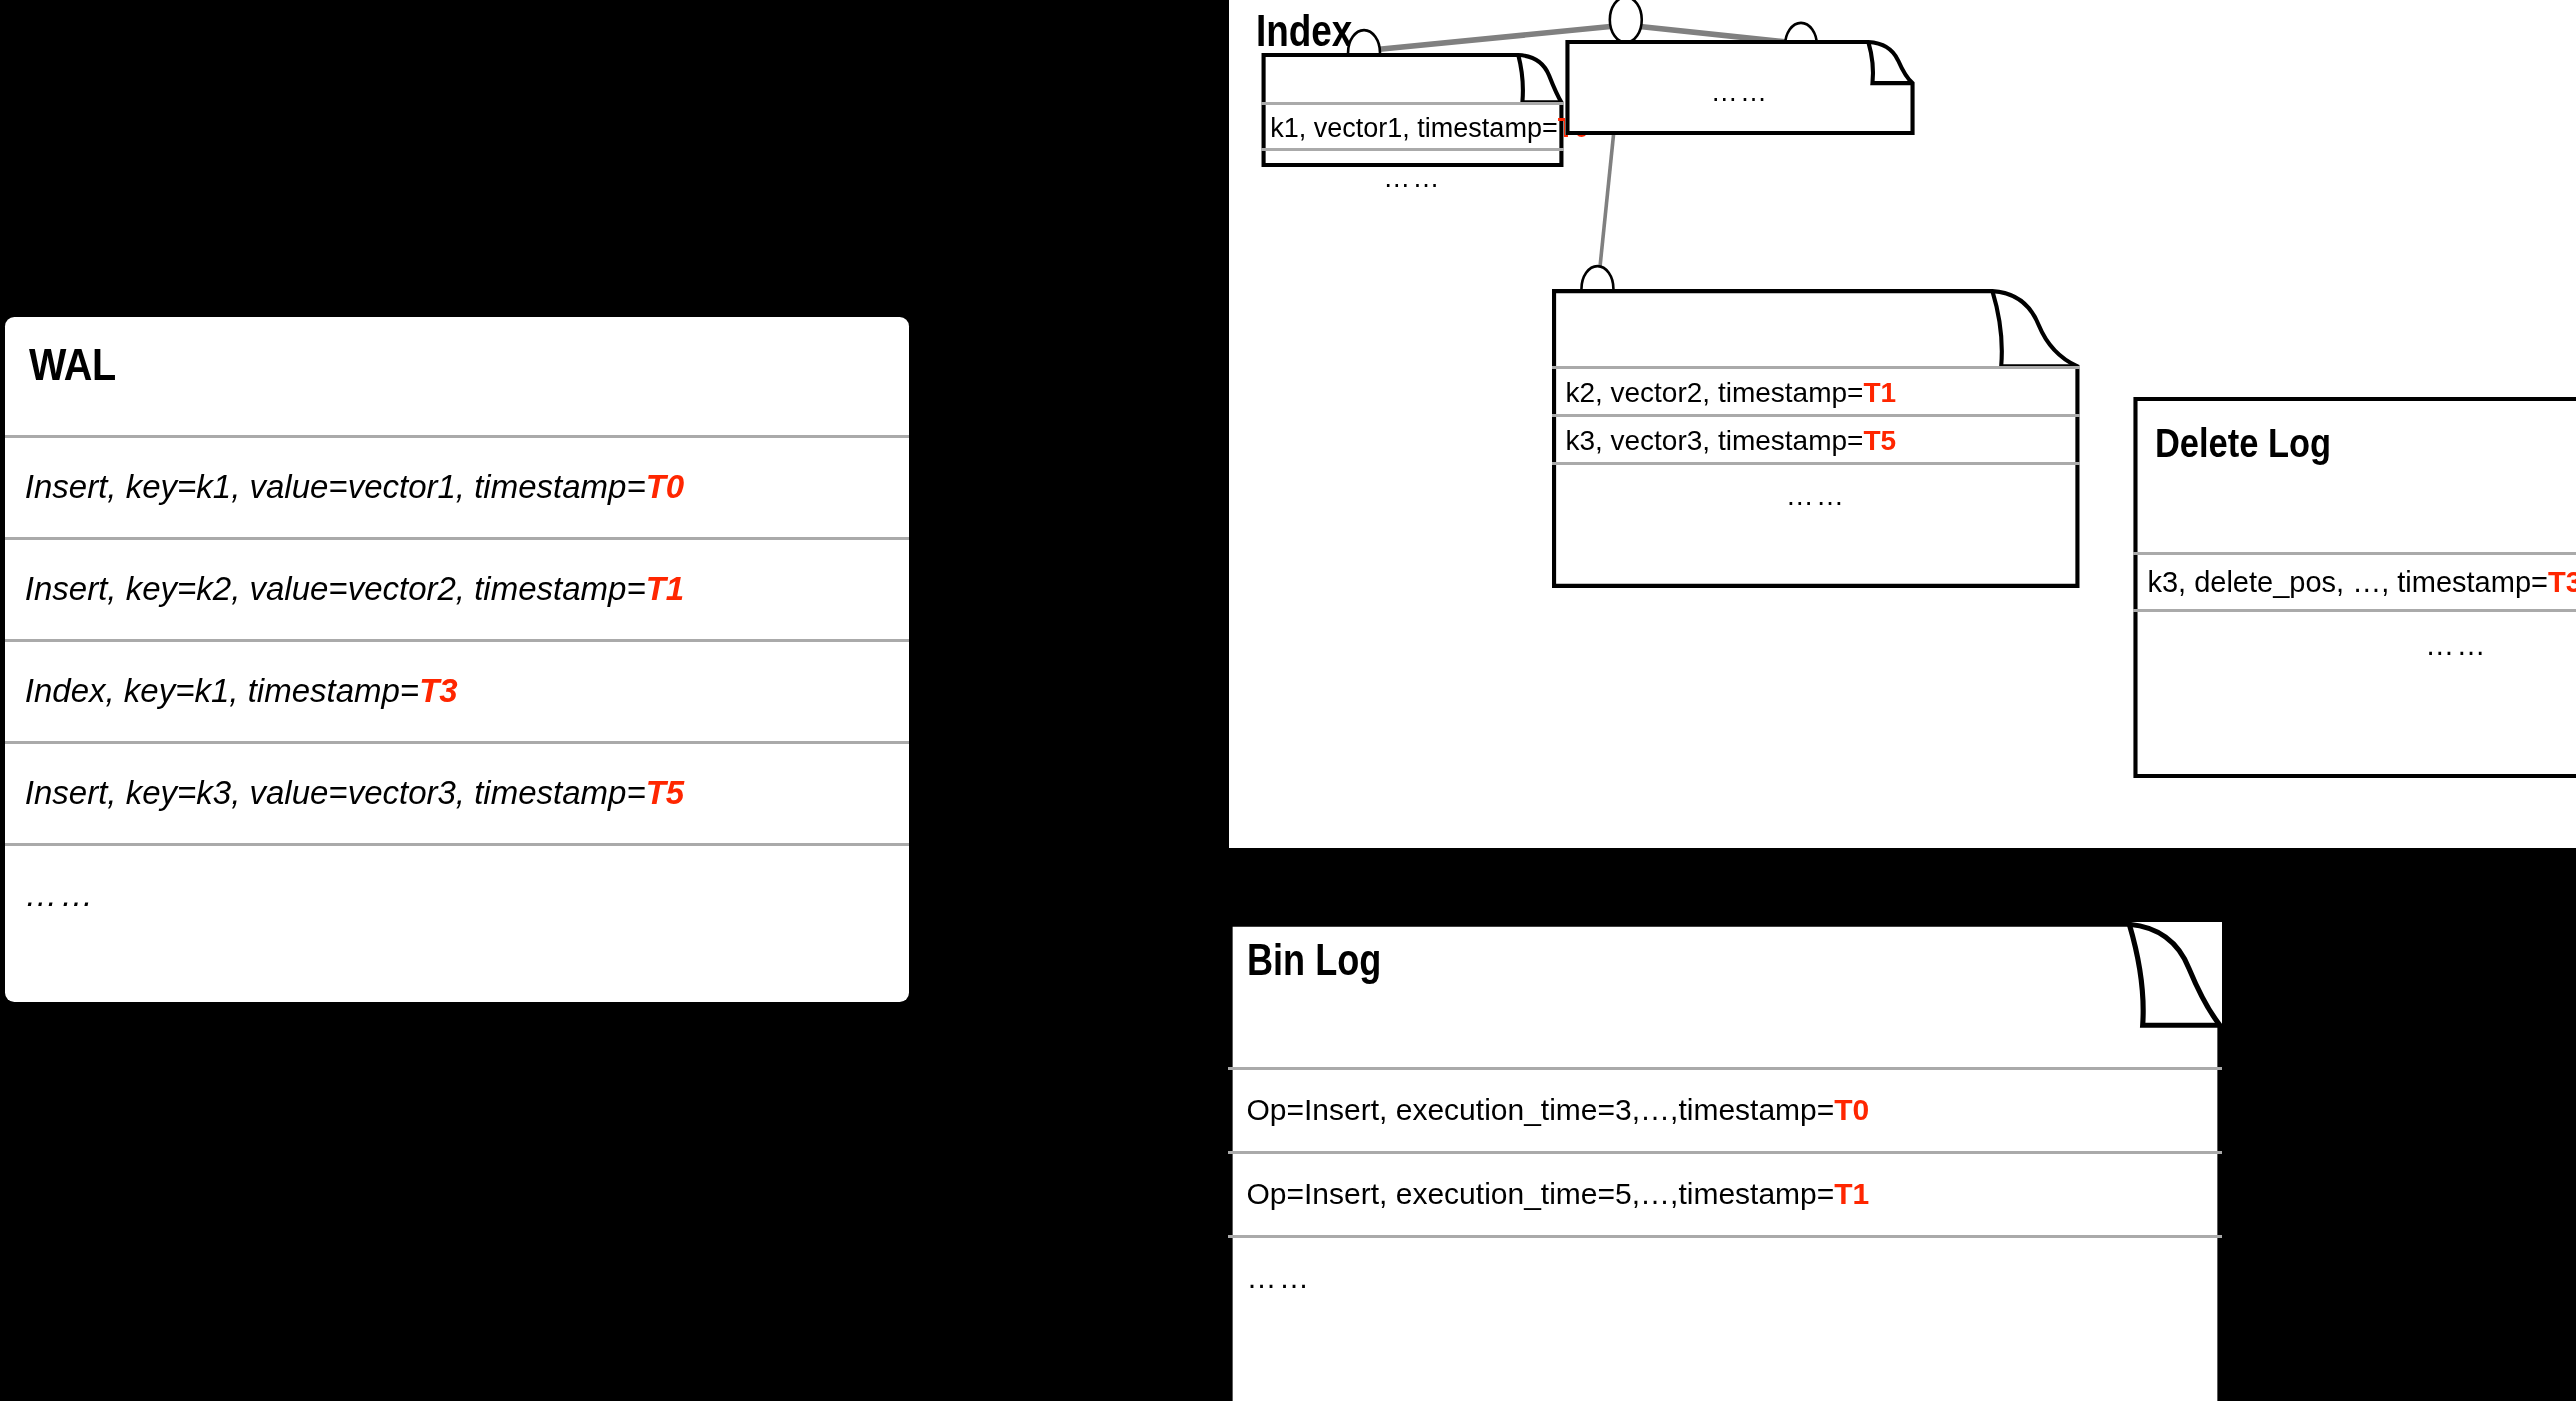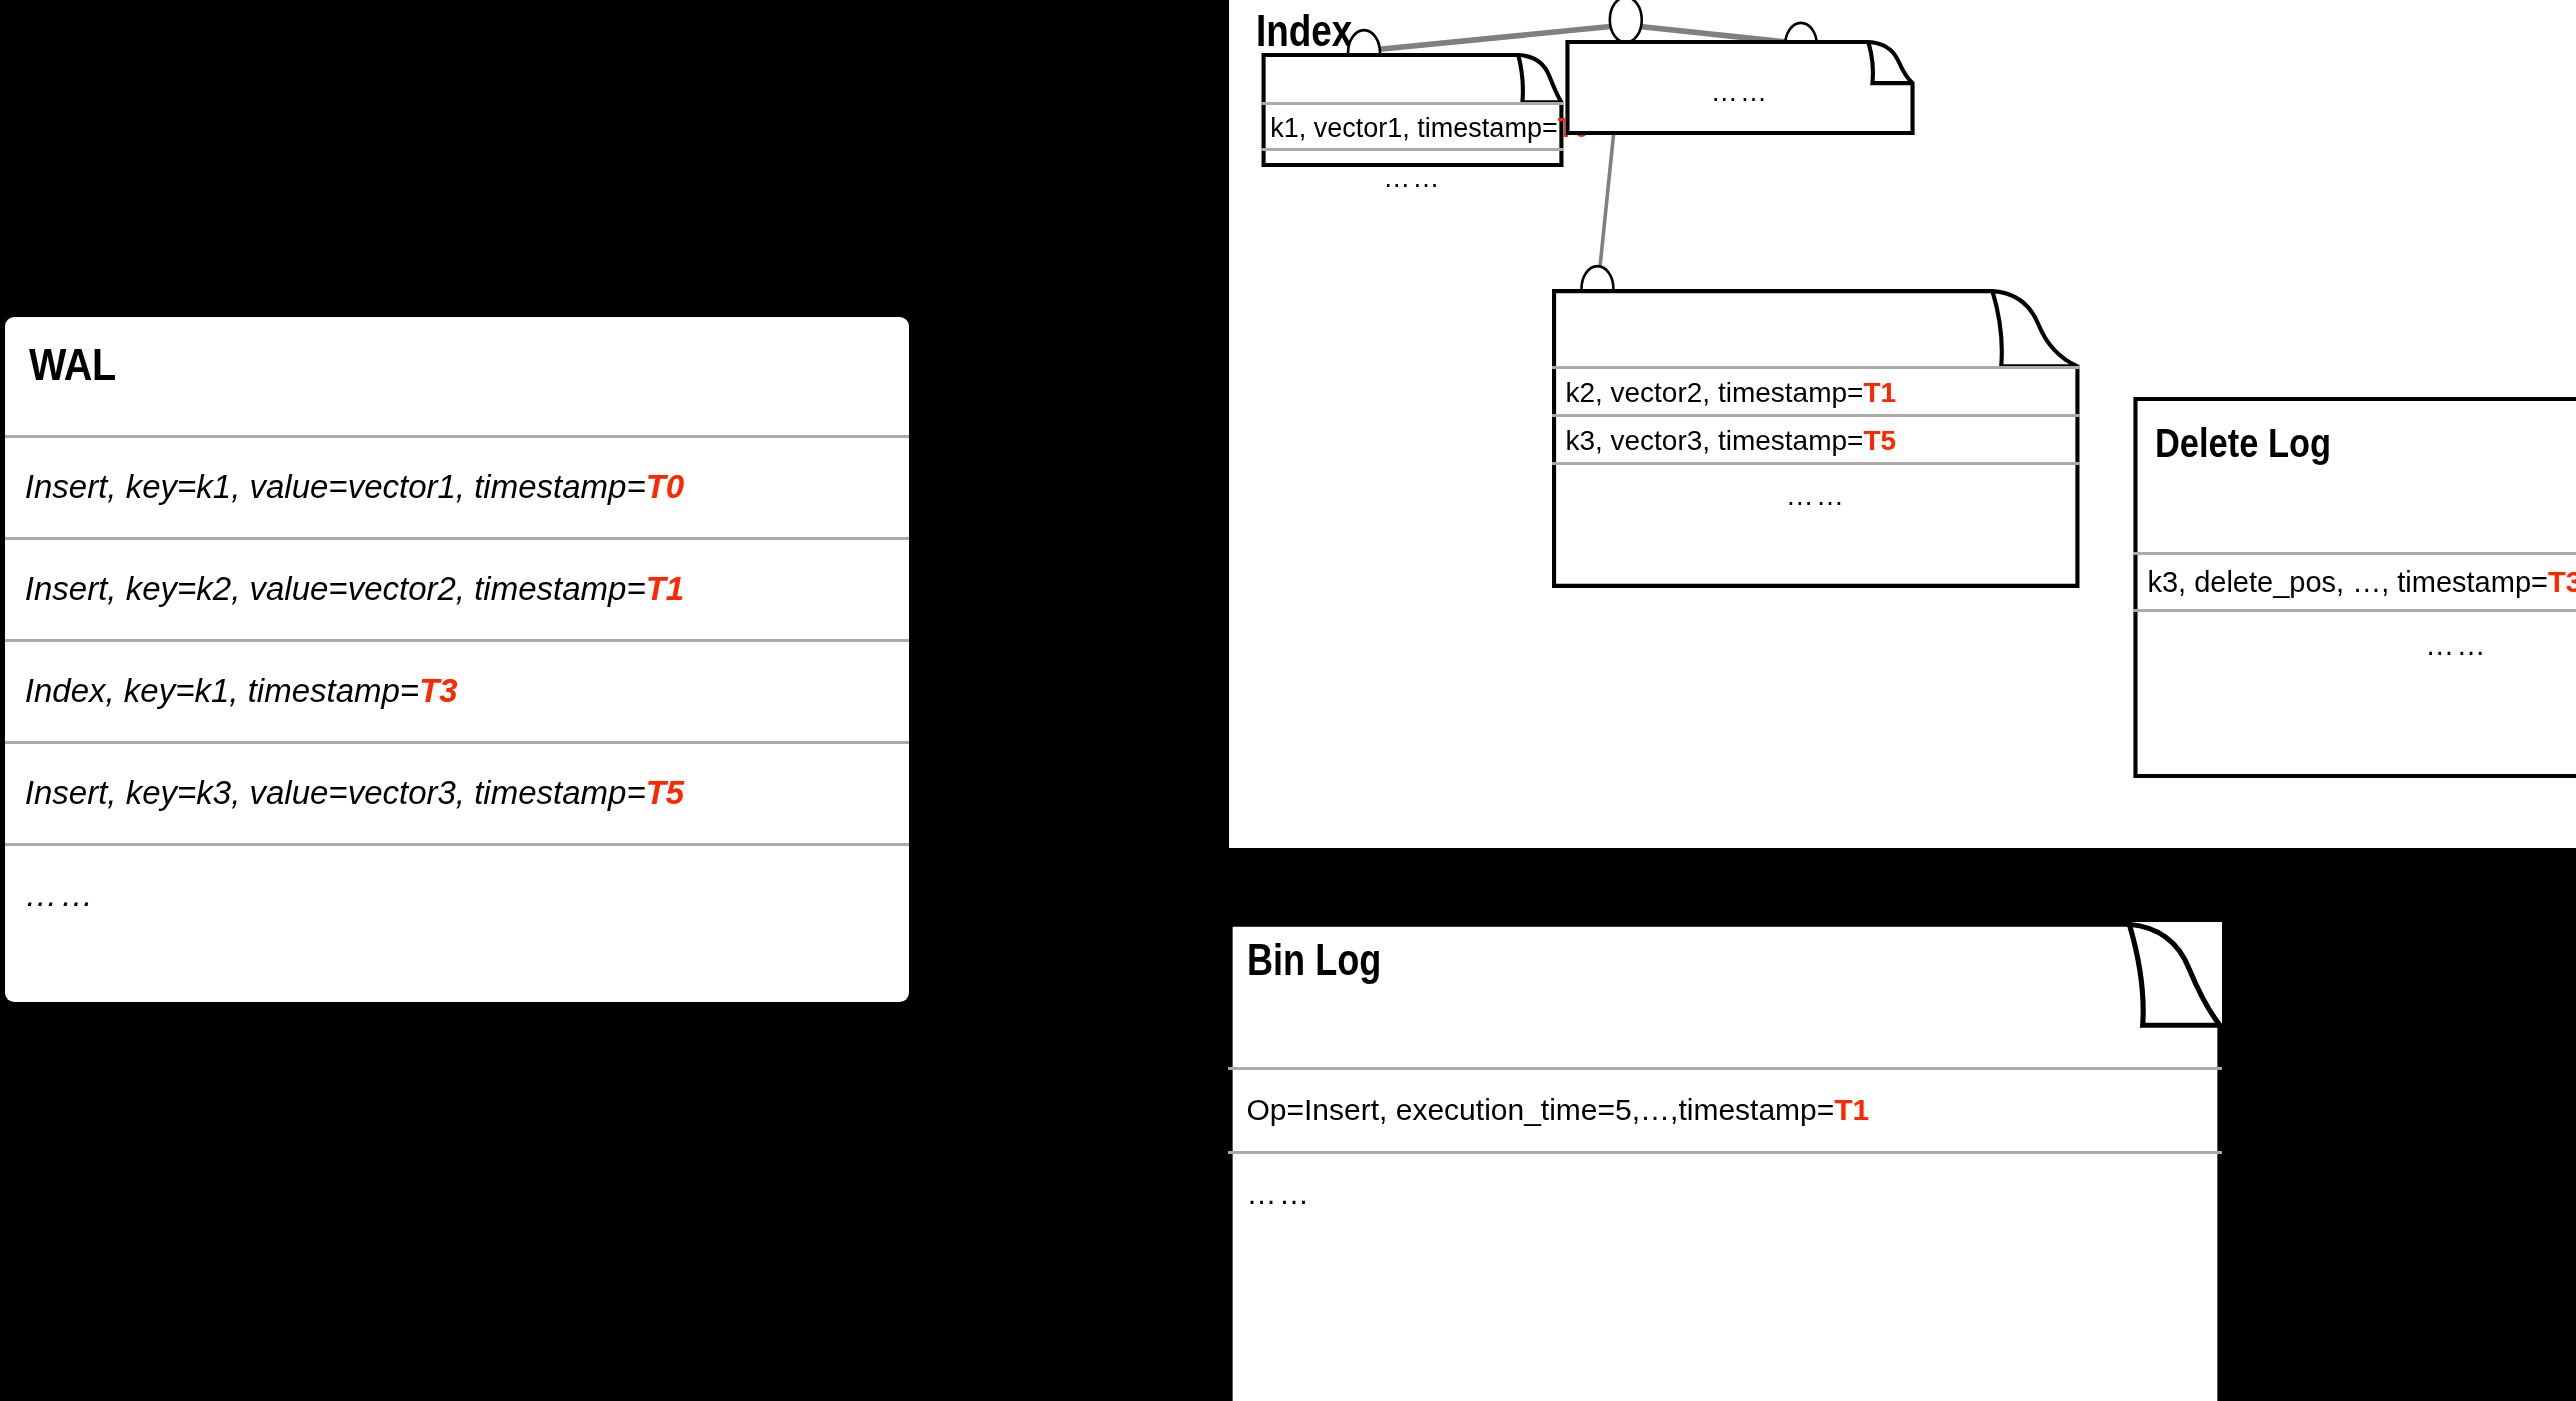--- a/index.html
+++ b/index.html
@@ -153,20 +153,23 @@
 </div>
 
 <div class="doc" id="binlog">
   <svg width="994" height="482" viewBox="0 0 1930 935">
     <path d="M4,4 H1750 Q1835,12 1866,90 Q1896,162 1926,200 L1926,935 L4,935 Z" fill="#fff" stroke="#000" stroke-width="10"></path>
     <path d="M1750,4 Q1782,112 1776,200 L1926,200" fill="none" stroke="#000" stroke-width="10"></path>
   </svg>
   <div class="dtitle" style="left:18.5px;top:13.4px;font-size:44px;transform:scaleX(.82);">Bin Log</div>
   <div class="rows" style="top:145px;">
     <div class="row" style="height:81px;">
+      <div class="tx" style="left:18.5px;top:23px;font-size:30px;"><span>Op=Insert, execution_time=3,…,timestamp=</span><span class="ts">T0</span></div>
+    </div>
+    <div class="row" style="height:81px;">
       <div class="tx" style="left:18.5px;top:23px;font-size:30px;text-align:right;"><span>Op=Insert, execution_time=5,…,timestamp=</span><span class="ts">T1</span></div>
     </div>
     <div class="row" style="height:124px;">
       <div class="tx dots" style="left:18.5px;top:23px;font-size:30px;">……</div>
     </div>
   </div>
 </div>
 
 
 </body></html>

